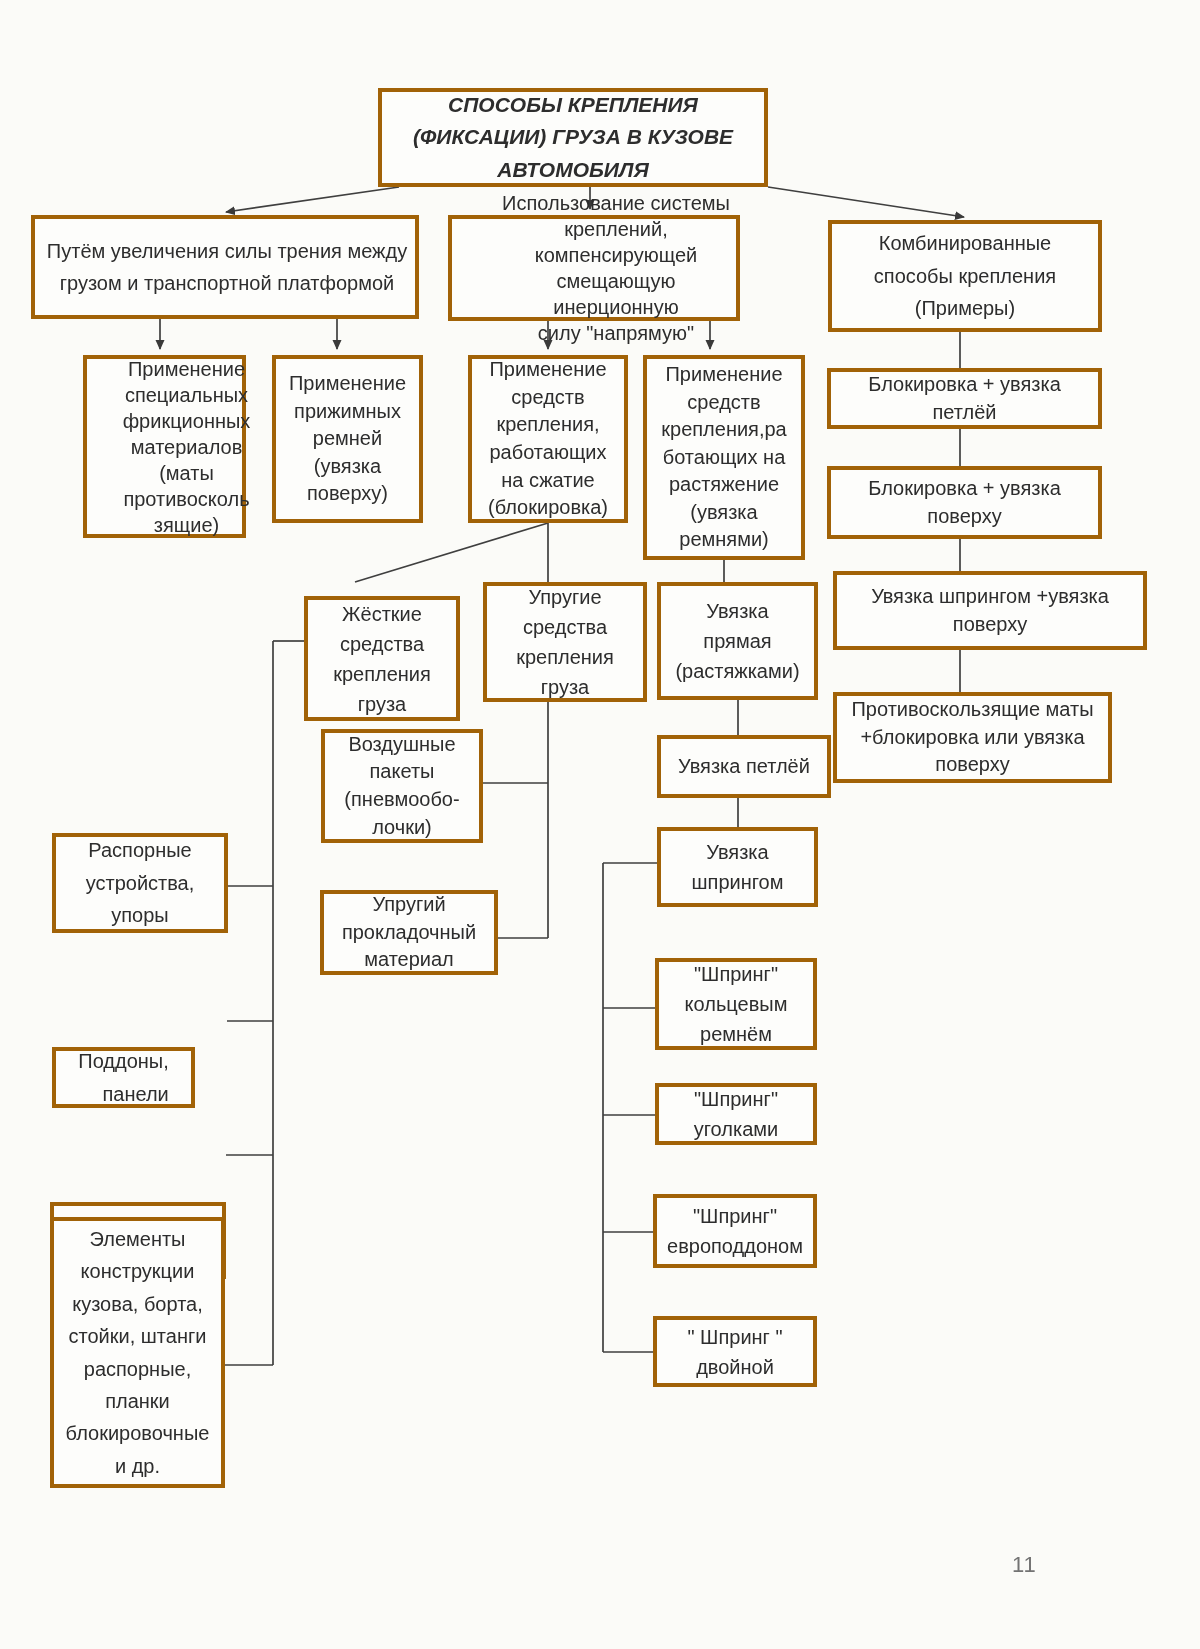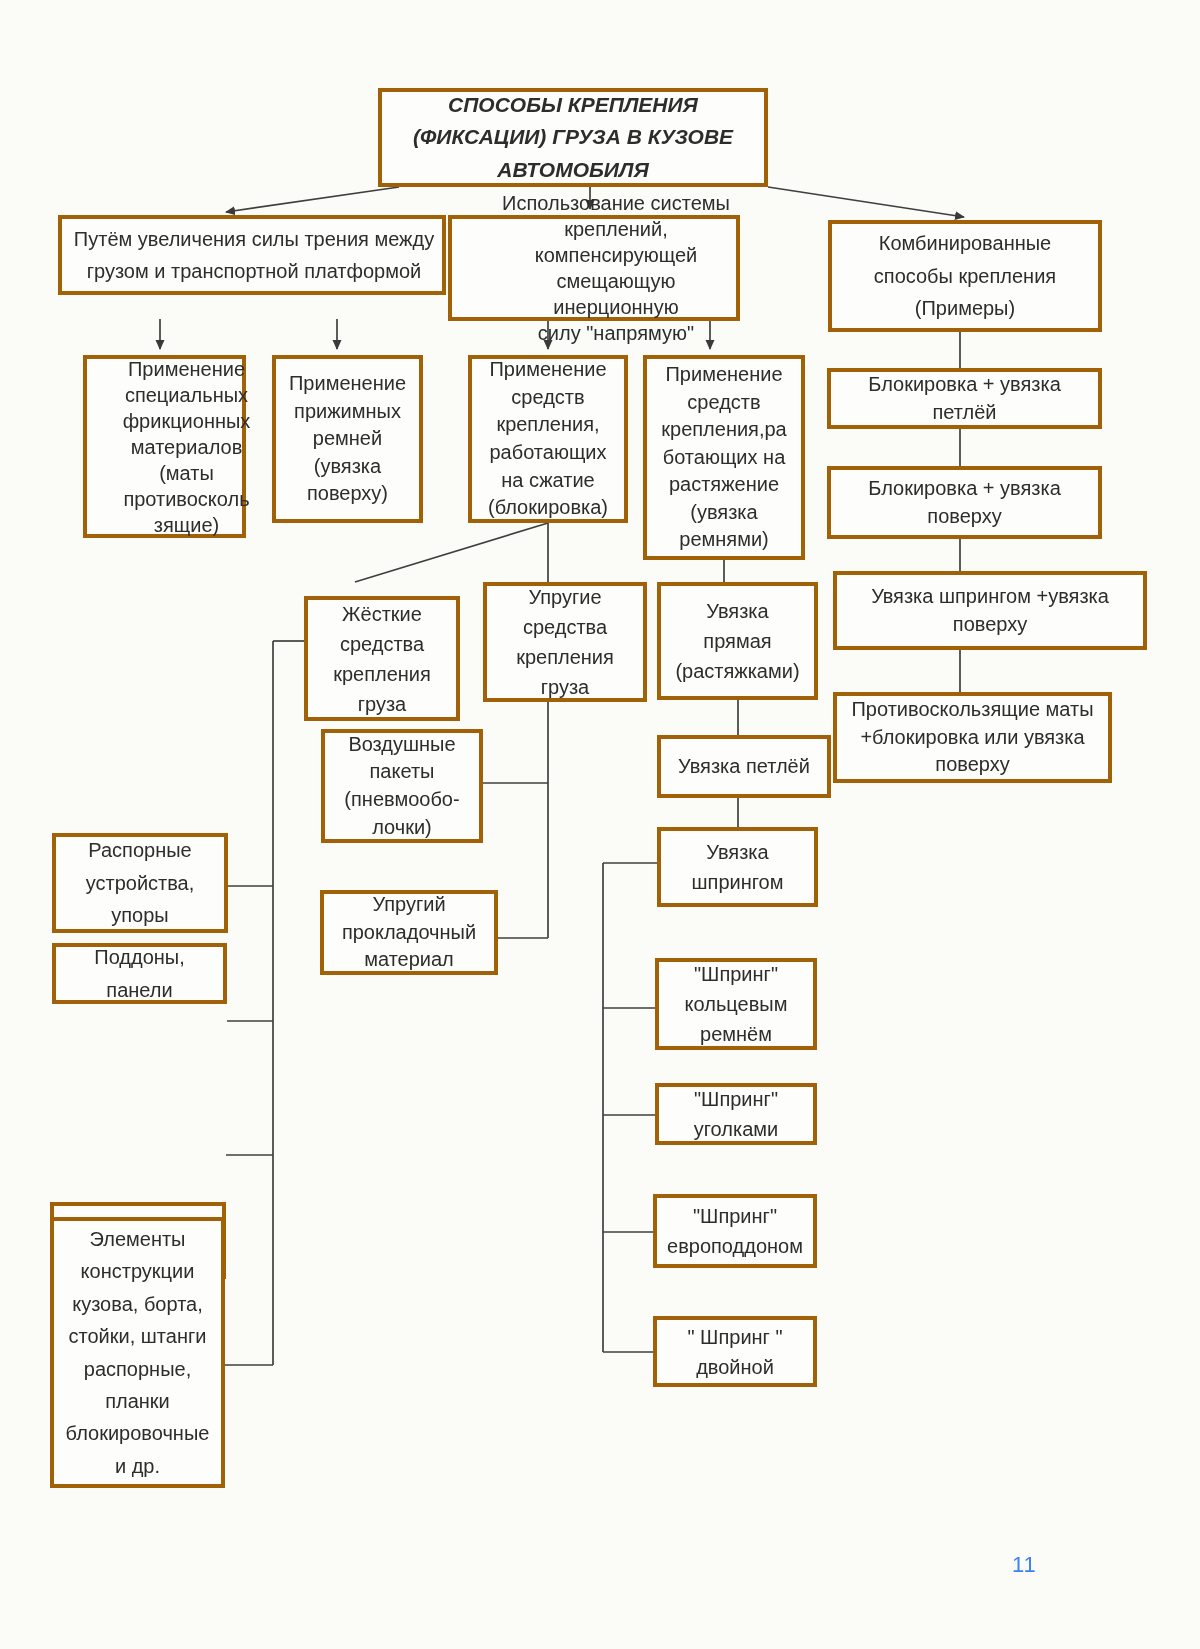--- a/index.html
+++ b/index.html
@@ -23,21 +23,21 @@
     font-size:20px;
     line-height:1.38;
     padding:3px 4px;
   }
   .root{font-weight:bold;font-style:italic;font-size:21px;line-height:1.55;}
   .lh13{line-height:1.3;padding-left:48px;}
   .lh15{line-height:1.5;}
   .lh16{line-height:1.62;}
   .pagenum{
     position:absolute;left:1012px;top:1552px;
-    font-size:22px;color:#3b82f6;letter-spacing:1px;
+    font-size:22px;color:#737373;letter-spacing:1px;
   }
 </style>
 </head>
 <body>
 
 <div class="page">
 
   <svg class="wires" viewBox="0 0 1200 1649" xmlns="http://www.w3.org/2000/svg">
     <defs>
       <marker id="arr" markerWidth="12" markerHeight="10" refX="9" refY="4.5" orient="auto" markerUnits="userSpaceOnUse">
@@ -85,21 +85,21 @@
       <line x1="603" y1="1115" x2="655" y2="1115"></line>
       <line x1="603" y1="1232" x2="653" y2="1232"></line>
       <line x1="603" y1="1352" x2="653" y2="1352"></line>
     </g>
   </svg>
 
   <div class="node root" style="left:378px;top:88px;width:390px;height:99px;">СПОСОБЫ КРЕПЛЕНИЯ
 (ФИКСАЦИИ) ГРУЗА В КУЗОВЕ
 АВТОМОБИЛЯ</div>
 
-  <div class="node lh16" style="left:58px;top:215px;width:388px;height:80px;padding-left:8px;">Путём увеличения силы трения между
+  <div class="node lh16" style="left:31px;top:215px;width:388px;height:104px;padding-left:8px;">Путём увеличения силы трения между
 грузом и транспортной платформой</div>
   <div class="node lh13" style="left:448px;top:215px;width:292px;height:106px;">Использование системы
 креплений, компенсирующей
 смещающую инерционную
 силу  "напрямую"</div>
   <div class="node lh16" style="left:828px;top:220px;width:274px;height:112px;">Комбинированные
 способы крепления
 (Примеры)</div>
 
   <div class="node lh13" style="left:83px;top:355px;width:163px;height:183px;">Применение
@@ -169,21 +169,21 @@
   <div class="node lh15" style="left:655px;top:1083px;width:162px;height:62px;">"Шпринг"
 уголками</div>
   <div class="node lh15" style="left:653px;top:1194px;width:164px;height:74px;">"Шпринг"
 европоддоном</div>
   <div class="node lh15" style="left:653px;top:1316px;width:164px;height:71px;">" Шпринг "
 двойной</div>
 
   <div class="node lh16" style="left:52px;top:833px;width:176px;height:100px;">Распорные
 устройства,
 упоры</div>
-  <div class="node lh16" style="left:52px;top:943px;width:175px;height:61px;">Поддоны,
+  <div class="node lh16" style="left:52px;top:1047px;width:143px;height:61px;text-align:right;">Поддоны,
 панели</div>
   <div class="node lh16" style="left:50px;top:1166px;width:176px;height:77px;margin-top:36px;">Колодки,
 брусья, бруски</div>
   <div class="node lh16" style="left:50px;top:1217px;width:175px;height:271px;">Элементы
 конструкции
 кузова, борта,
 стойки, штанги
 распорные,
 планки
 блокировочные

